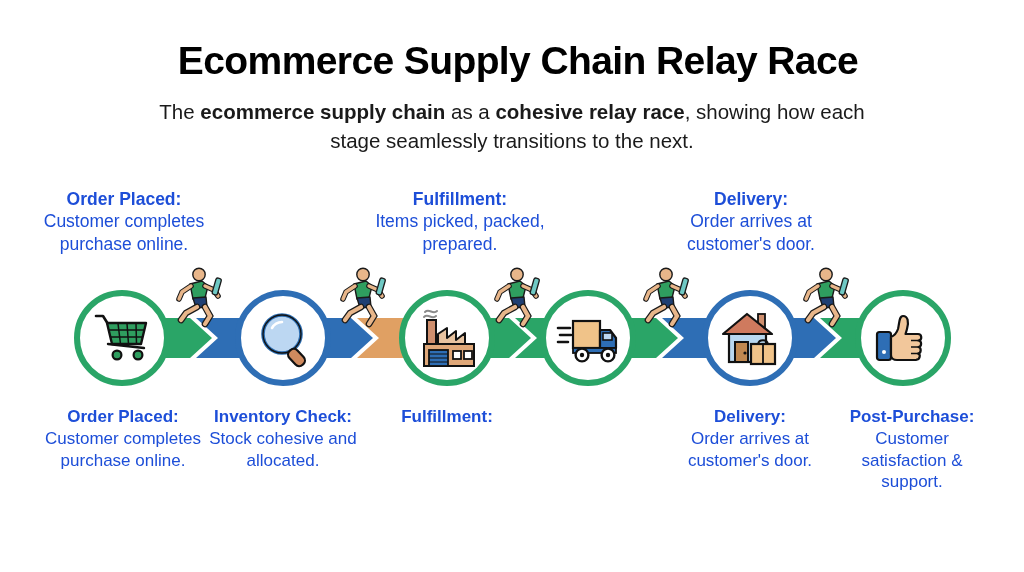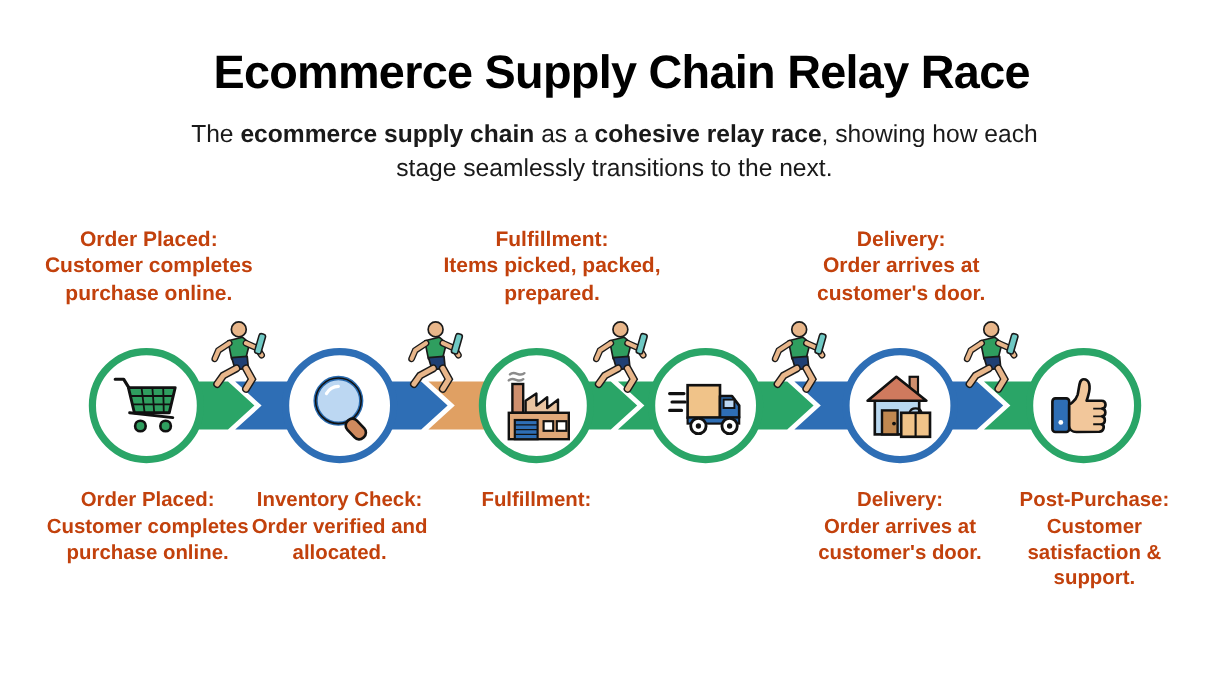--- a/index.html
+++ b/index.html
@@ -57,29 +57,29 @@
     height: 572px;
     pointer-events: none;
   }
   .band svg { display: block; }
 
   
   .label {
     position: absolute;
     text-align: center;
     line-height: 1.28;
-    color: #c2410c;
+    color: #1d4ed8;
   }
   .label .lbl-title {
     display: block;
     font-weight: bold;
   }
   .label .lbl-desc {
     display: block;
-    font-weight: 700;
+    font-weight: 400;
   }
   .label-top {
     font-size: 17.5px;
   }
   .label-top .lbl-title { font-size: 17.5px; }
   .label-bottom {
     font-size: 17px;
   }
   .label-bottom .lbl-title { font-size: 17px; }
 </style>
@@ -274,21 +274,21 @@
     </svg>
   </div>
 
   <div class="label label-bottom" style="left:34px; top:406px; width:178px;">
     <span class="lbl-title">Order Placed:</span>
     <span class="lbl-desc">Customer completes purchase online.</span>
   </div>
 
   <div class="label label-bottom" style="left:203px; top:406px; width:160px;text-align:center;">
     <span class="lbl-title">Inventory Check:</span>
-    <span class="lbl-desc">Order verified and allocated.</span>
+    <span class="lbl-desc">Stock cohesive and allocated.</span>
   </div>
 
   <div class="label label-bottom" style="left:367px; top:406px; width:160px;">
     <span class="lbl-title">Fulfillment:</span>
   </div>
 
   <div class="label label-bottom" style="left:521px; top:406px; width:134px;">
   </div>
 
   <div class="label label-bottom" style="left:668px; top:406px; width:164px;">

